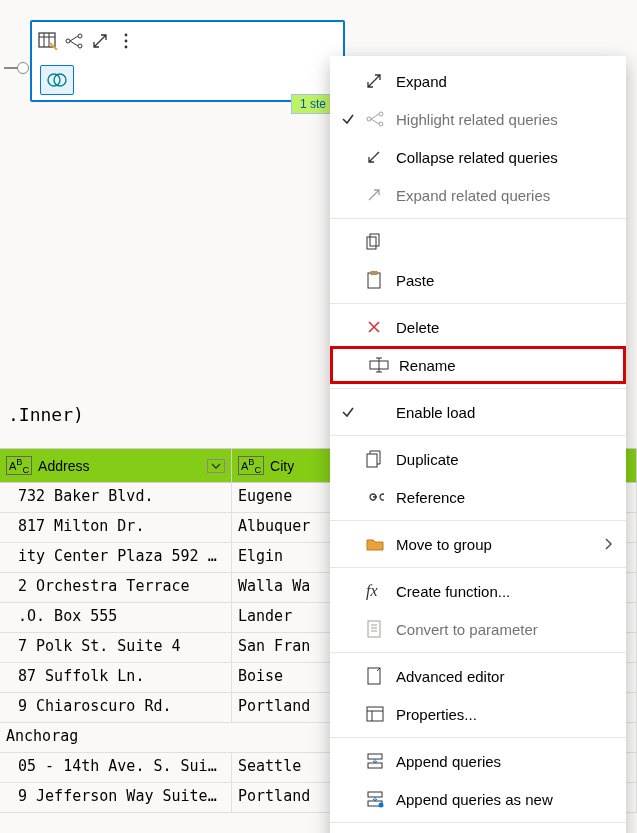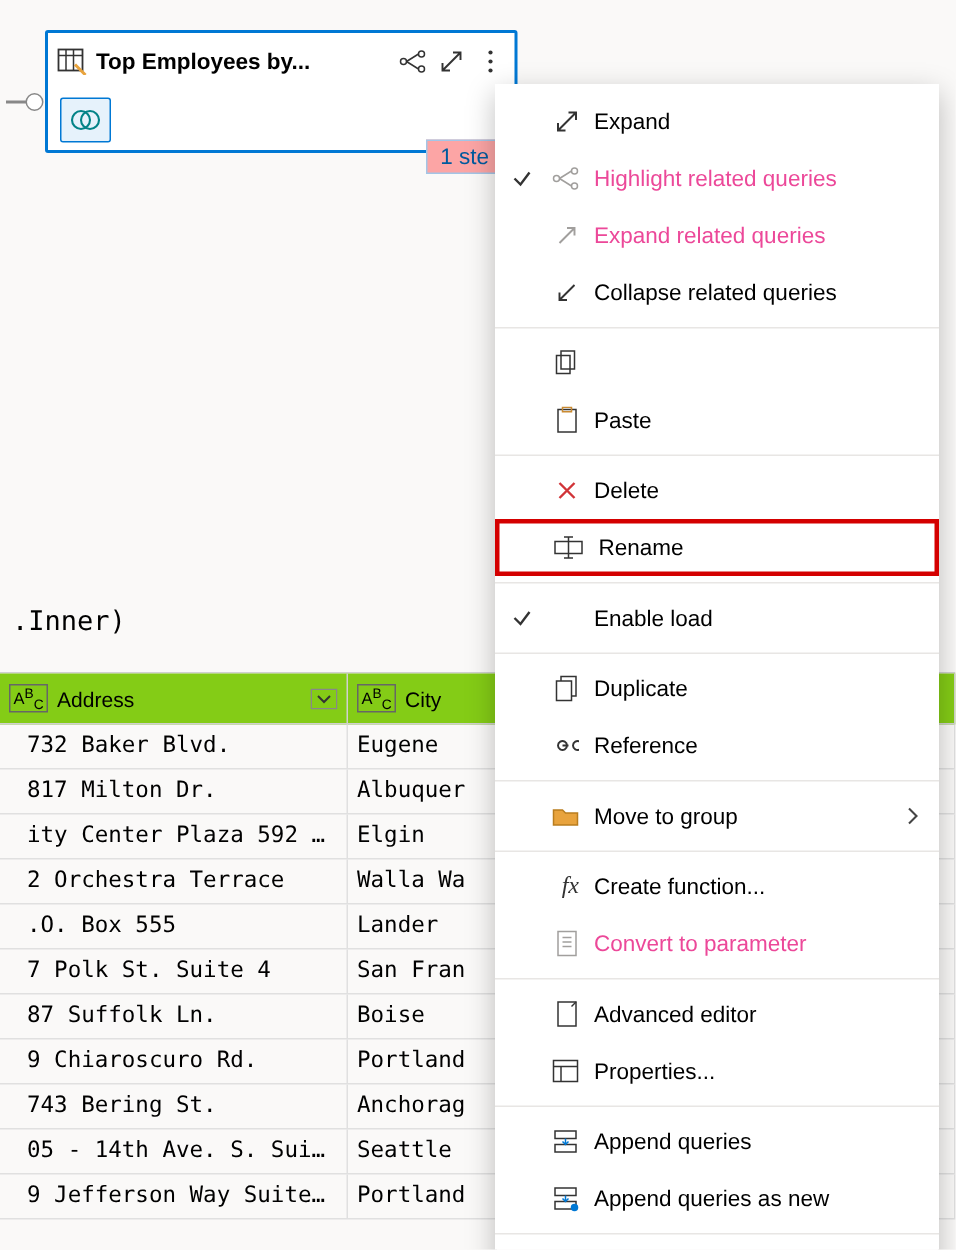--- a/index.html
+++ b/index.html
@@ -49,25 +49,25 @@
   }
   .step-chip {
     border: 1px solid #0078d4;
     background: #e6f2fb;
     width: 34px; height: 30px;
     display:flex; align-items:center; justify-content:center;
     border-radius:2px;
   }
   .step-label {
     margin-left:auto;
-    background: #fca5a5;
+    background: #bef264;
     color: #005a9e;
     border:1px solid #a3c5e6;
     padding: 2px 8px;
-    font-size: 15px;
+    font-size: 12px;
     white-space: nowrap;
     margin-top: 48px;
   }
   .node-dot {
     position:absolute;
     left: 17px; top: 62px;
     width: 12px; height:12px;
     border: 1.5px solid #888;
     background:#fff;
     border-radius:50%;
@@ -92,23 +92,23 @@
   }
   .mi {
     display:flex;
     align-items:center;
     height: 38px;
     padding: 0 14px 0 10px;
     gap: 10px;
     cursor: default;
   }
   .mi .check { width:16px; display:flex; justify-content:center; }
-  .mi .mi-icon { width:20px; display:flex; justify-content:flex-end; align-items:center; }
+  .mi .mi-icon { width:20px; display:flex; justify-content:flex-start; align-items:center; }
   .mi .mi-label { flex:1; font-size:15px; }
-  .mi.disabled .mi-label { color:#ec4899; }
+  .mi.disabled .mi-label { color:#737373; }
   .mi.highlight { border: 3px solid #d40000; }
   .mi .chev { font-size:14px; color:#444; }
   .sep { height:1px; background:#e8e6e4; margin: 4px 0; }
 
   
   .formula {
     position:absolute;
     left:0; top: 400px;
     font-family: Consolas, monospace;
     font-size: 18px;
@@ -141,21 +141,20 @@
   <div class="query-header">
     <span class="icon-btn">
       <svg width="20" height="18" viewBox="0 0 20 18">
           <rect x="1" y="1" width="16" height="14" fill="none" stroke="#333" stroke-width="1.2"></rect>
           <line x1="1" y1="5" x2="17" y2="5" stroke="#333"></line>
           <line x1="6" y1="1" x2="6" y2="15" stroke="#333"></line>
           <line x1="11" y1="1" x2="11" y2="15" stroke="#333"></line>
           <path d="M12 11 L19 18" stroke="#e8a33d" stroke-width="2"></path>
         </svg>
     </span>
-    <span class="query-title">Top Employees by...</span>
     <span class="icon-btn">
       <svg width="18" height="18" viewBox="0 0 18 18">
           <circle cx="3" cy="9" r="2" fill="none" stroke="#333"></circle>
           <circle cx="15" cy="4" r="2" fill="none" stroke="#333"></circle>
           <circle cx="15" cy="14" r="2" fill="none" stroke="#333"></circle>
           <line x1="5" y1="9" x2="13" y2="4" stroke="#333"></line>
           <line x1="5" y1="9" x2="13" y2="14" stroke="#333"></line>
         </svg>
     </span>
     <span class="icon-btn">
@@ -202,37 +201,37 @@
         <svg width="18" height="18" viewBox="0 0 18 18">
           <circle cx="3" cy="9" r="2" fill="none" stroke="#a19f9d"></circle>
           <circle cx="15" cy="4" r="2" fill="none" stroke="#a19f9d"></circle>
           <circle cx="15" cy="14" r="2" fill="none" stroke="#a19f9d"></circle>
           <line x1="5" y1="9" x2="13" y2="4" stroke="#a19f9d"></line>
           <line x1="5" y1="9" x2="13" y2="14" stroke="#a19f9d"></line>
         </svg>
       </span>
       <span class="mi-label">Highlight related queries</span>
     </div>
+    <div class="mi">
+      <span class="check"></span>
+      <span class="mi-icon">
+        <svg width="16" height="16" viewBox="0 0 16 16">
+          <path d="M13 3 L3 13 M3 8 V13 H8" fill="none" stroke="#333" stroke-width="1.3"></path>
+        </svg>
+      </span>
+      <span class="mi-label">Collapse related queries</span>
+    </div>
     <div class="mi disabled">
       <span class="check"></span>
       <span class="mi-icon">
         <svg width="16" height="16" viewBox="0 0 16 16">
           <path d="M3 13 L13 3 M8 3 H13 V8" fill="none" stroke="#a19f9d" stroke-width="1.3"></path>
         </svg>
       </span>
       <span class="mi-label">Expand related queries</span>
-    </div>
-    <div class="mi">
-      <span class="check"></span>
-      <span class="mi-icon">
-        <svg width="16" height="16" viewBox="0 0 16 16">
-          <path d="M13 3 L3 13 M3 8 V13 H8" fill="none" stroke="#333" stroke-width="1.3"></path>
-        </svg>
-      </span>
-      <span class="mi-label">Collapse related queries</span>
     </div>
     <div class="sep"></div>
     <div class="mi">
       <span class="check"></span>
       <span class="mi-icon">
         <svg width="16" height="18" viewBox="0 0 16 18">
           <rect x="4" y="1" width="9" height="12" fill="none" stroke="#333"></rect>
           <rect x="1" y="4" width="9" height="12" fill="none" stroke="#333" fill-opacity="0"></rect>
         </svg>
       </span>
@@ -431,21 +430,20 @@
       </div>
       <div class="grow">
         <div class="gc gc1">87 Suffolk Ln.</div>
         <div class="gc gc2">Boise</div>
       </div>
       <div class="grow">
         <div class="gc gc1">9 Chiaroscuro Rd.</div>
         <div class="gc gc2">Portland</div>
       </div>
       <div class="grow">
-        <div class="gc gc1">743 Bering St.</div>
         <div class="gc gc2">Anchorag</div>
       </div>
       <div class="grow">
         <div class="gc gc1">05 - 14th Ave. S. Suit…</div>
         <div class="gc gc2">Seattle</div>
       </div>
       <div class="grow">
         <div class="gc gc1">9 Jefferson Way Suite 2</div>
         <div class="gc gc2">Portland</div>
       </div>

